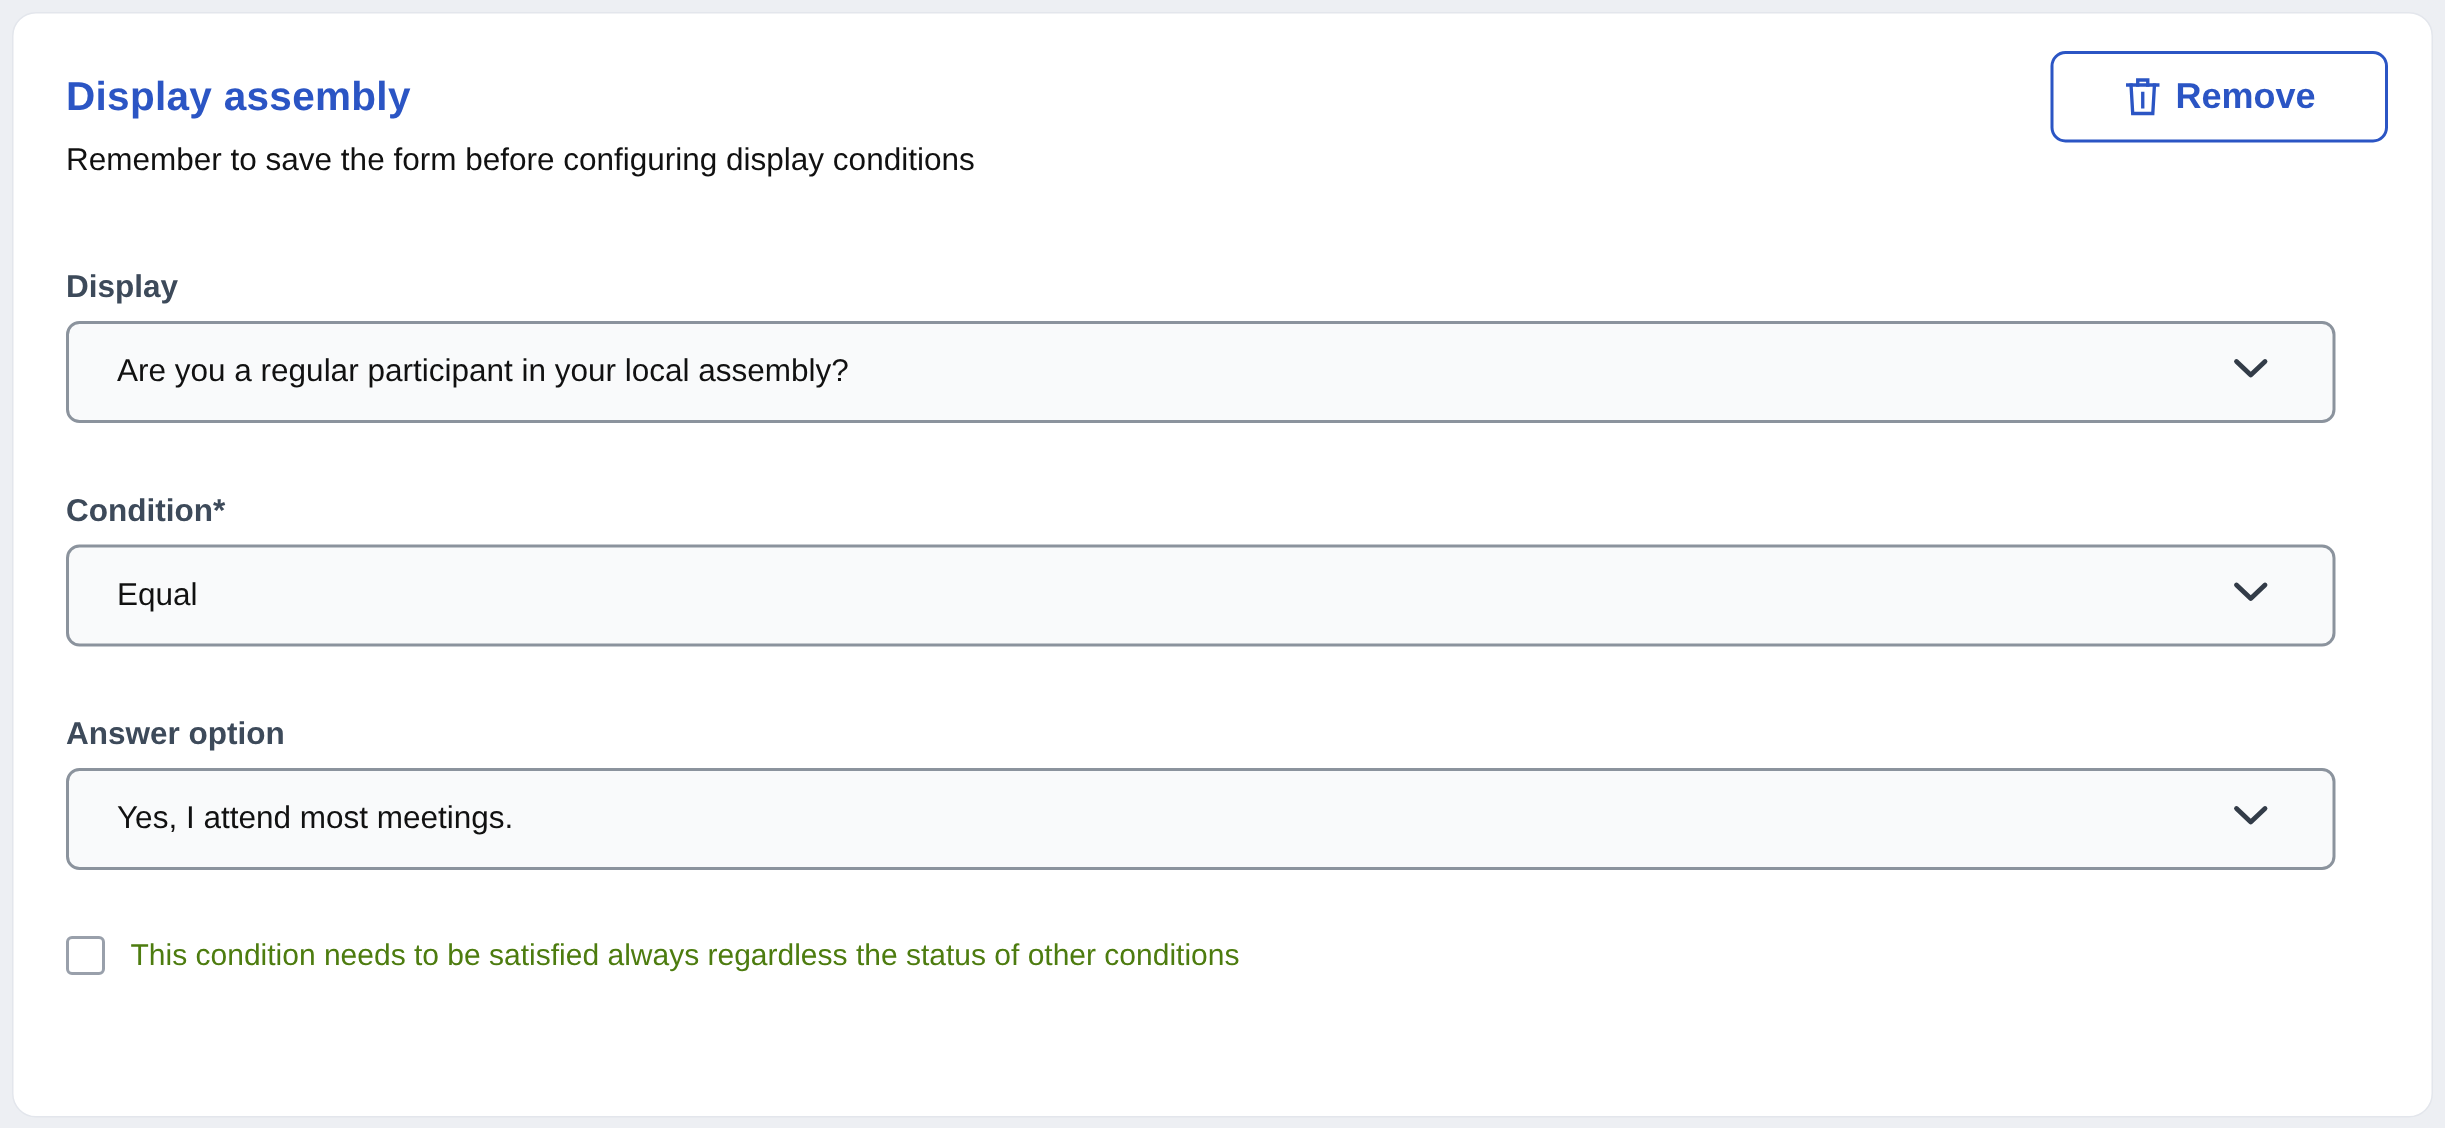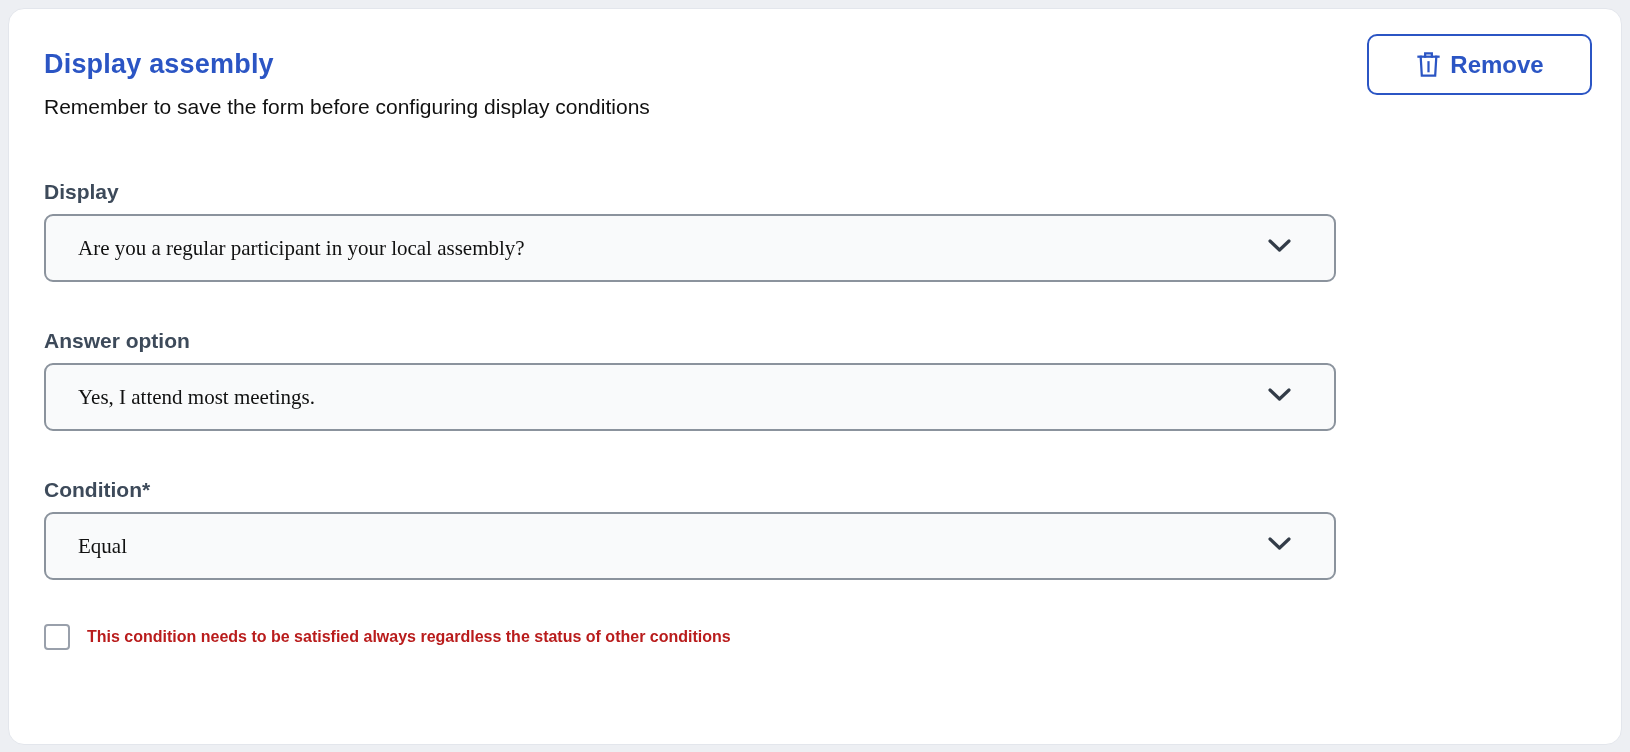--- a/index.html
+++ b/index.html
@@ -58,27 +58,26 @@
     font-size: 21px;
     font-weight: bold;
     color: #3d4a5a;
     margin-bottom: 10px;
   }
   .select-box {
     display: flex;
     align-items: center;
     justify-content: space-between;
     height: 68px;
-    width: 1292px;
+    width: 1513px;
     background: #f9fafb;
     border: 2px solid #8b939d;
     border-radius: 9px;
     padding: 0 42px 0 32px;
     cursor: pointer;
-    font-family: Liberation Serif, serif;
   }
   .select-value {
     font-size: 21px;
     color: #111111;
   }
   .chevron { flex: 0 0 auto; }
   .checkbox-row {
     margin-top: 44px;
     display: flex;
     align-items: center;
@@ -87,23 +86,23 @@
   .checkbox {
     width: 26px;
     height: 26px;
     border: 2px solid #99a0ab;
     border-radius: 4px;
     background: #ffffff;
     cursor: pointer;
     flex: 0 0 auto;
   }
   .checkbox-label {
-    font-size: 16px;
-    font-weight: bold;
-    color: #b91c1c;
+    font-size: 20px;
+    font-weight: normal;
+    color: #4d7c0f;
   }
 </style>
 </head>
 <body>
 
 <div class="card">
 
   <div class="header-row">
     <div class="card-title">Display assembly</div>
 
@@ -128,35 +127,35 @@
       <span class="select-value">Are you a regular participant in your local assembly?</span>
       <span class="chevron">
         <svg width="25" height="16" viewBox="0 0 25 16" fill="none" stroke="#333c48" stroke-width="3.2" stroke-linecap="round" stroke-linejoin="round">
           <path d="M3 3 L12.5 12 L22 3"></path>
         </svg>
       </span>
     </div>
   </div>
 
   <div class="field-group">
-    <div class="field-label">Answer option</div>
+    <div class="field-label">Condition*</div>
     <div class="select-box">
-      <span class="select-value">Yes, I attend most meetings.</span>
+      <span class="select-value">Equal</span>
       <span class="chevron">
         <svg width="25" height="16" viewBox="0 0 25 16" fill="none" stroke="#333c48" stroke-width="3.2" stroke-linecap="round" stroke-linejoin="round">
           <path d="M3 3 L12.5 12 L22 3"></path>
         </svg>
       </span>
     </div>
   </div>
 
   <div class="field-group">
-    <div class="field-label">Condition*</div>
+    <div class="field-label">Answer option</div>
     <div class="select-box">
-      <span class="select-value">Equal</span>
+      <span class="select-value">Yes, I attend most meetings.</span>
       <span class="chevron">
         <svg width="25" height="16" viewBox="0 0 25 16" fill="none" stroke="#333c48" stroke-width="3.2" stroke-linecap="round" stroke-linejoin="round">
           <path d="M3 3 L12.5 12 L22 3"></path>
         </svg>
       </span>
     </div>
   </div>
 
   <div class="checkbox-row">
     <span class="checkbox" role="checkbox" aria-checked="false"></span>

